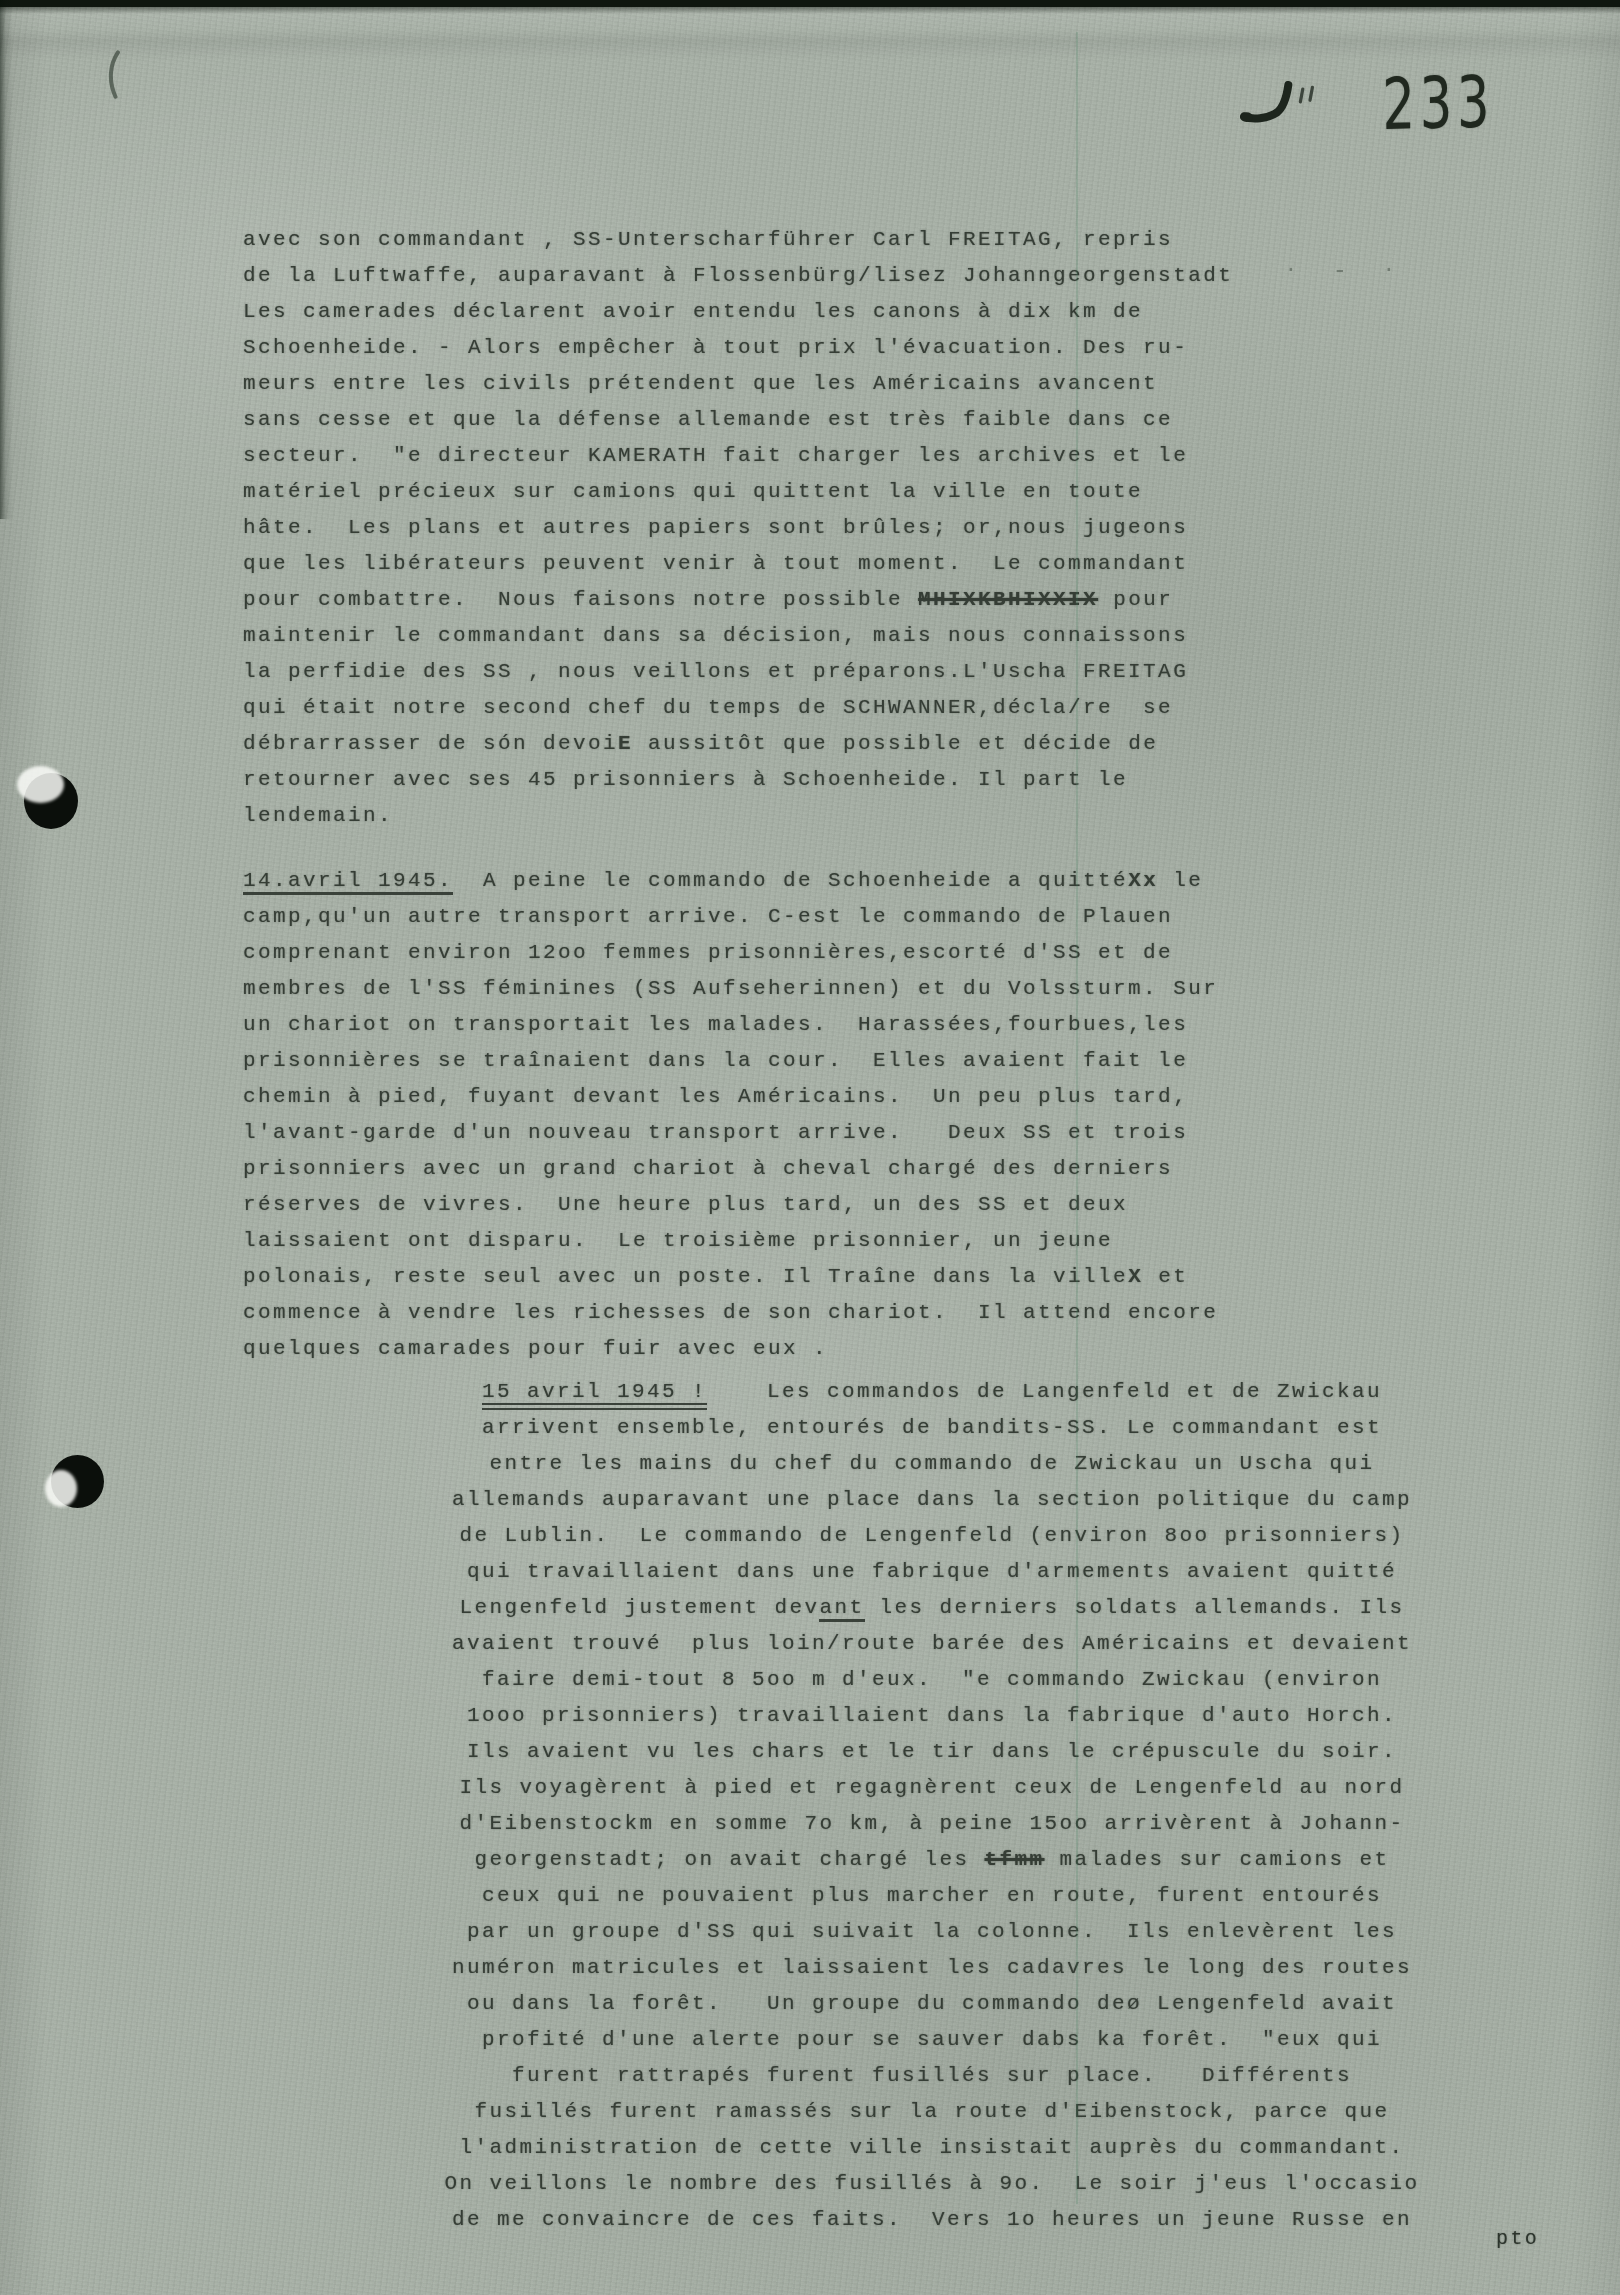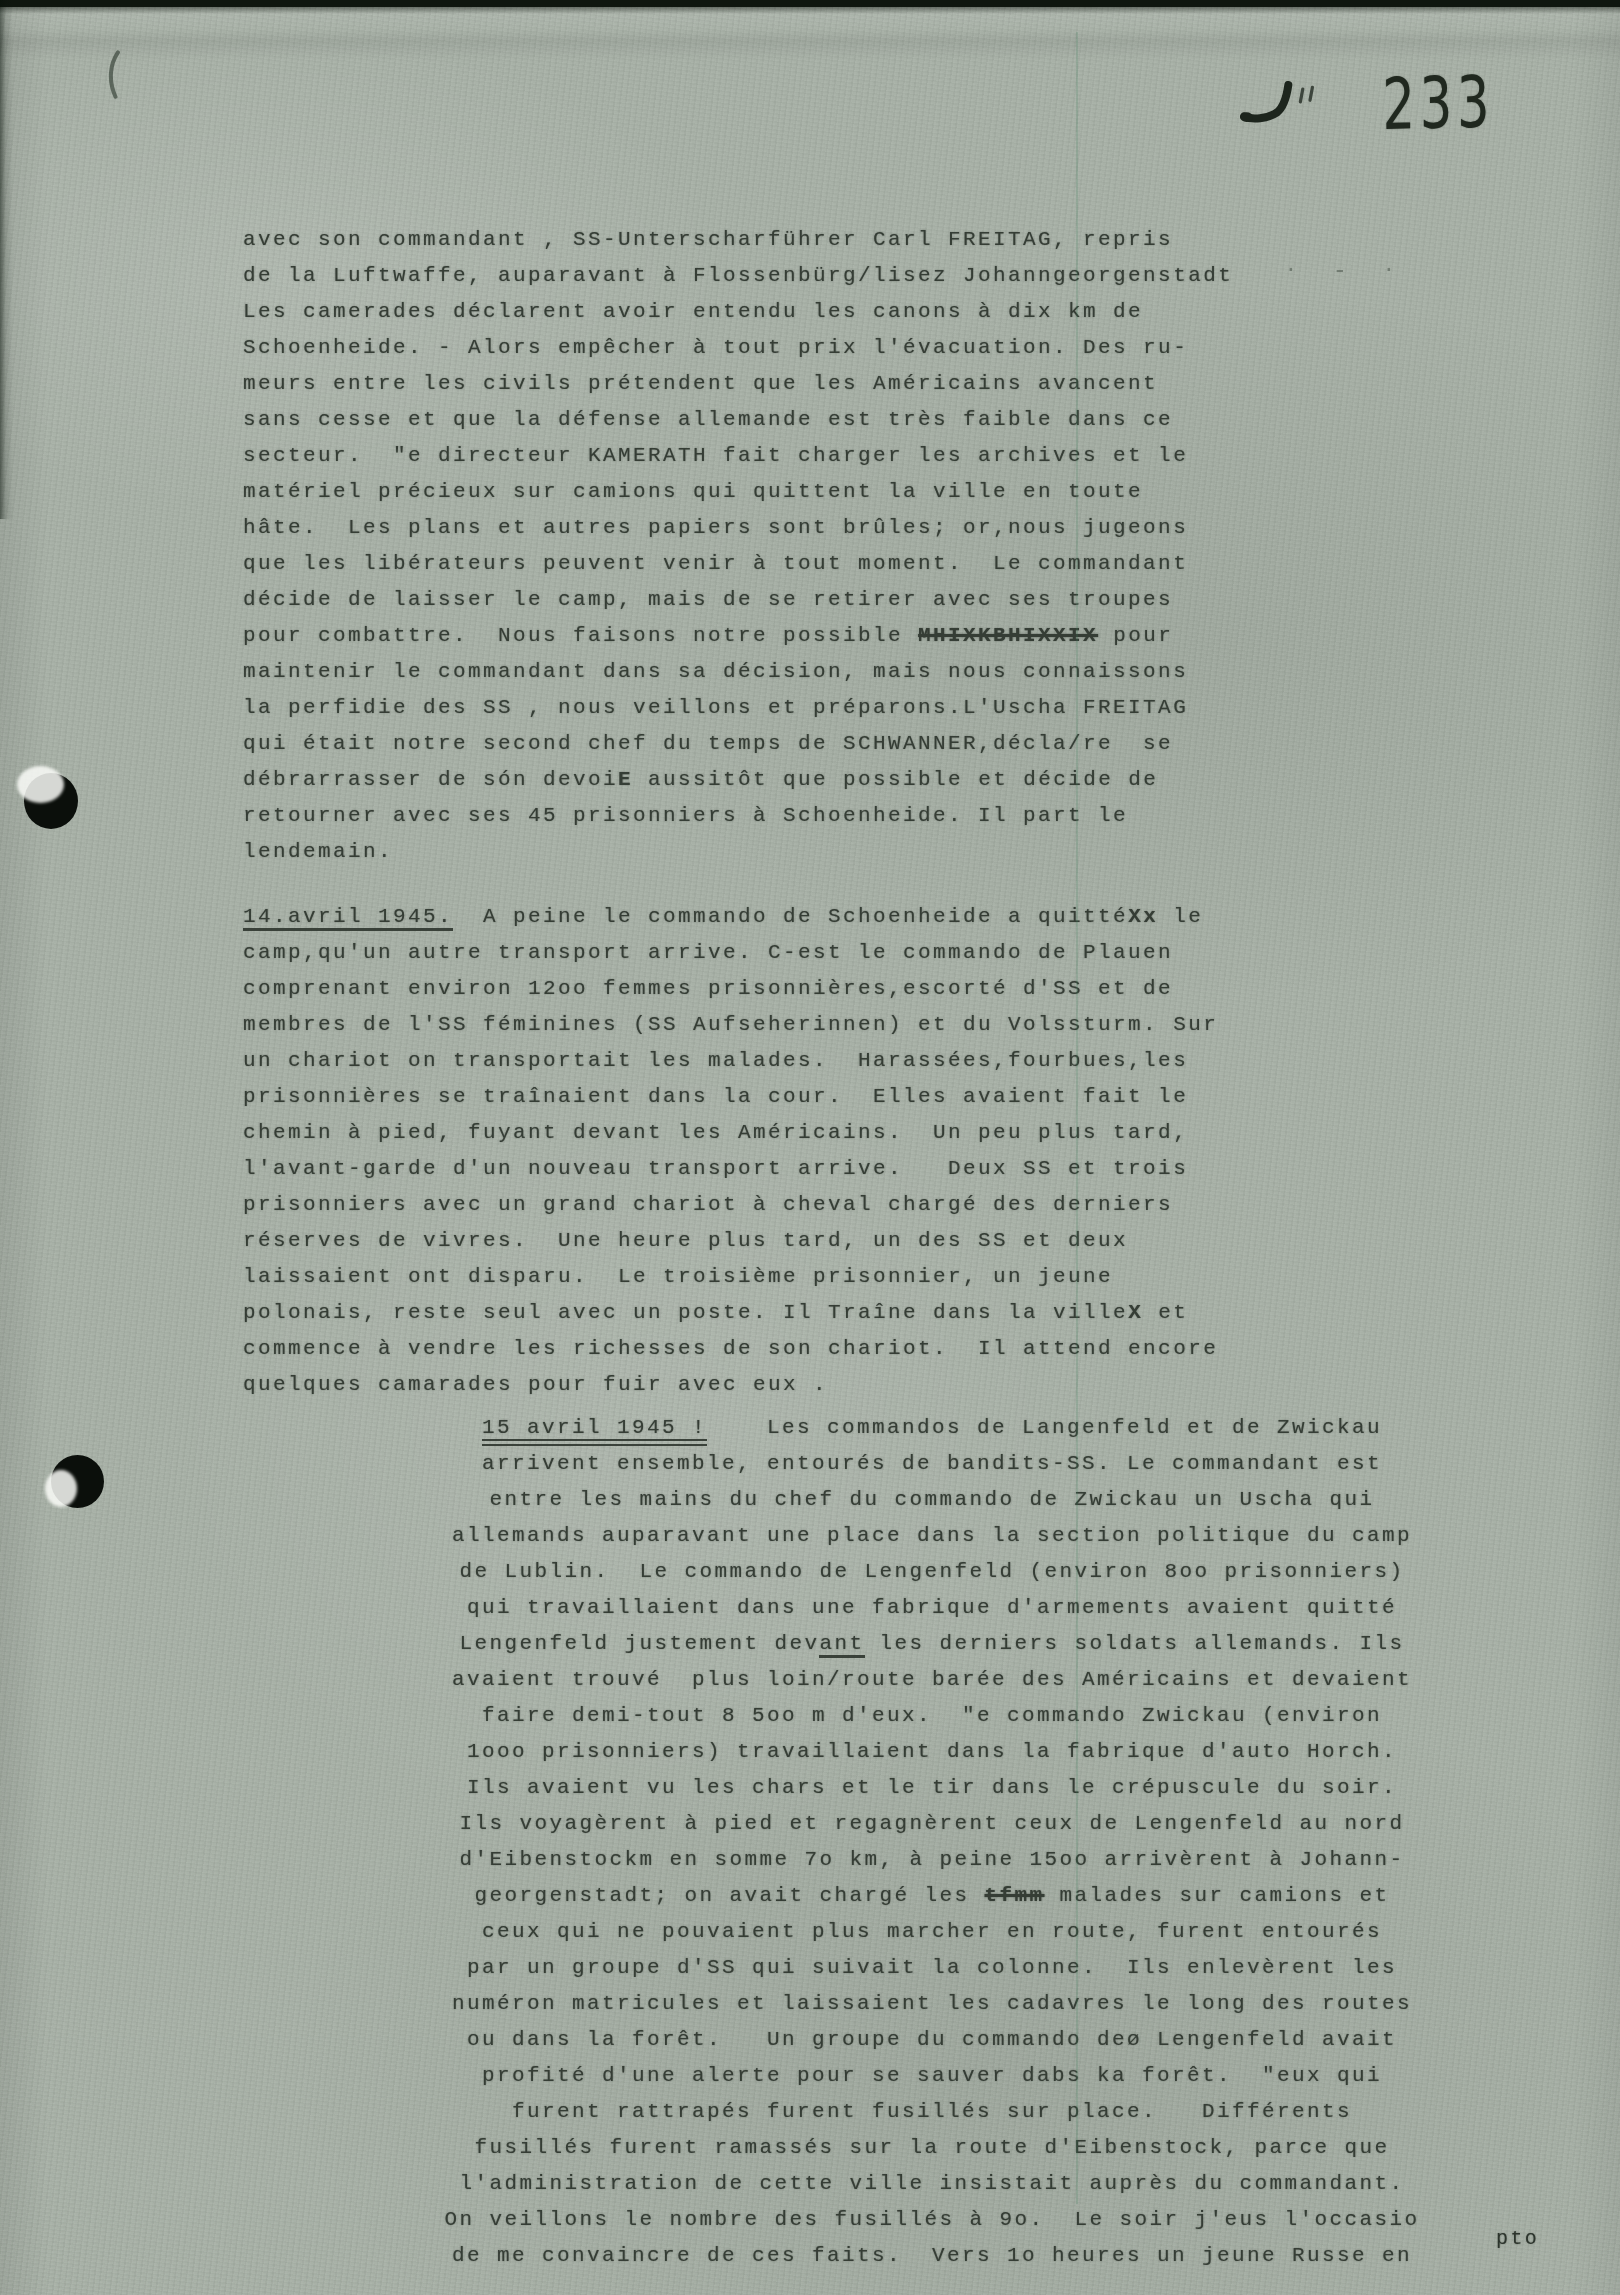--- a/index.html
+++ b/index.html
@@ -95,21 +95,20 @@
         <div class="line" data-name="text-line"><span>avec son commandant , SS-Unterscharführer Carl FREITAG, repris</span></div>
         <div class="line" data-name="text-line"><span>de la Luftwaffe, auparavant à Flossenbürg/lisez Johanngeorgenstadt</span></div>
         <div class="line" data-name="text-line"><span>Les camerades déclarent avoir entendu les canons à dix km de</span></div>
         <div class="line" data-name="text-line"><span>Schoenheide. - Alors empêcher à tout prix l'évacuation. Des ru-</span></div>
         <div class="line" data-name="text-line"><span>meurs entre les civils prétendent que les Américains avancent</span></div>
         <div class="line" data-name="text-line"><span>sans cesse et que la défense allemande est très faible dans ce</span></div>
         <div class="line" data-name="text-line"><span>secteur.  "e directeur KAMERATH fait charger les archives et le</span></div>
         <div class="line" data-name="text-line"><span>matériel précieux sur camions qui quittent la ville en toute</span></div>
         <div class="line" data-name="text-line"><span>hâte.  Les plans et autres papiers sont brûles; or,nous jugeons</span></div>
         <div class="line" data-name="text-line"><span>que les libérateurs peuvent venir à tout moment.  Le commandant</span></div>
-        <div class="line" data-name="text-line"><span>décide de laisser le camp, mais de se retirer avec ses troupes</span></div>
         <div class="line" data-name="text-line"><span>pour combattre.  Nous faisons notre possible </span><span class="x">MHIXKBHIXXIX</span><span> pour</span></div>
         <div class="line" data-name="text-line"><span>maintenir le commandant dans sa décision, mais nous connaissons</span></div>
         <div class="line" data-name="text-line"><span>la perfidie des SS , nous veillons et préparons.L'Uscha FREITAG</span></div>
         <div class="line" data-name="text-line"><span>qui était notre second chef du temps de SCHWANNER,décla/re  se</span></div>
         <div class="line" data-name="text-line"><span>débrarrasser de són devoi</span><span class="b">E</span><span> aussitôt que possible et décide de</span></div>
         <div class="line" data-name="text-line"><span>retourner avec ses 45 prisonniers à Schoenheide. Il part le</span></div>
         <div class="line" data-name="text-line"><span>lendemain.</span></div>
       </div>
       <div data-name="paragraph-2">
         <div class="line" data-name="text-line"><span class="u">14.avril 1945.</span><span>  A peine le commando de Schoenheide a quitté</span><span class="b">Xx</span><span> le</span></div>

